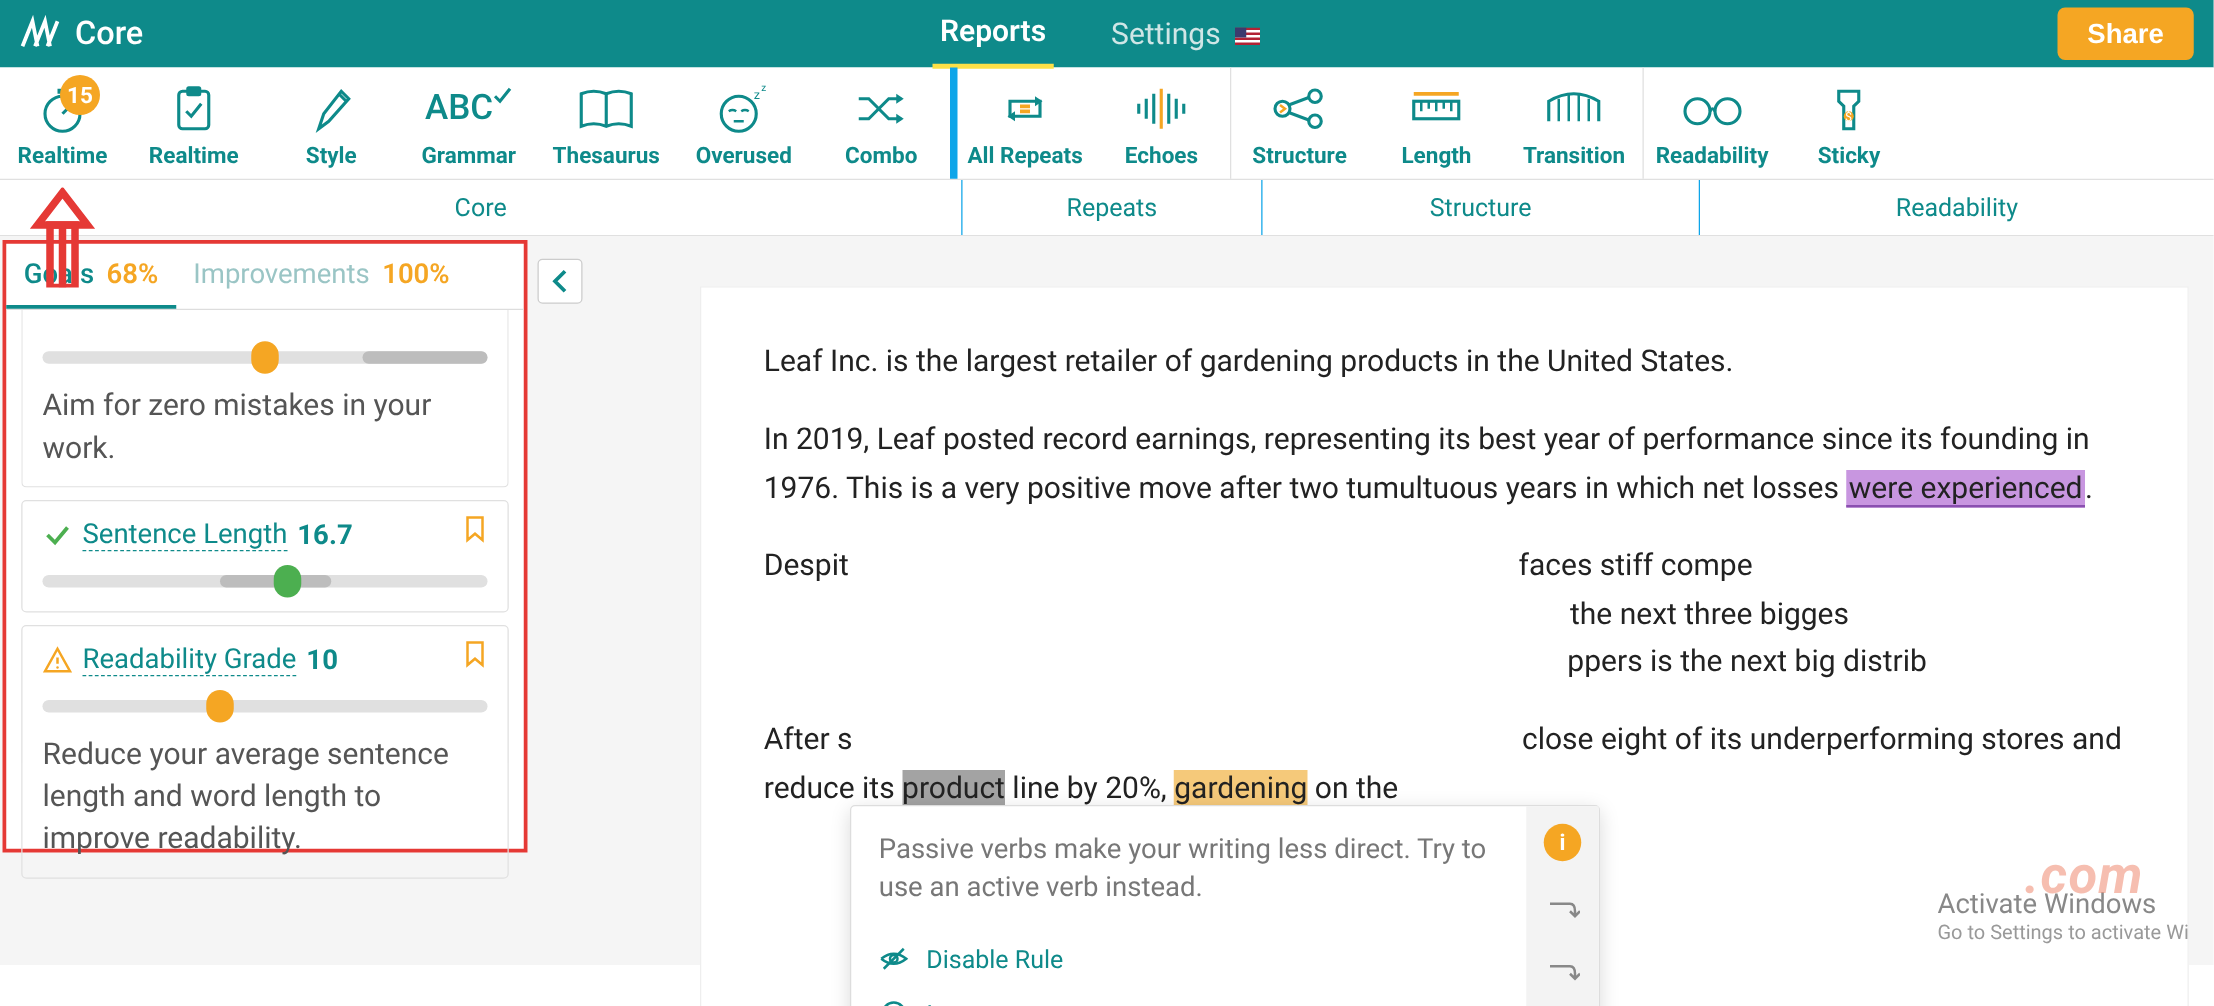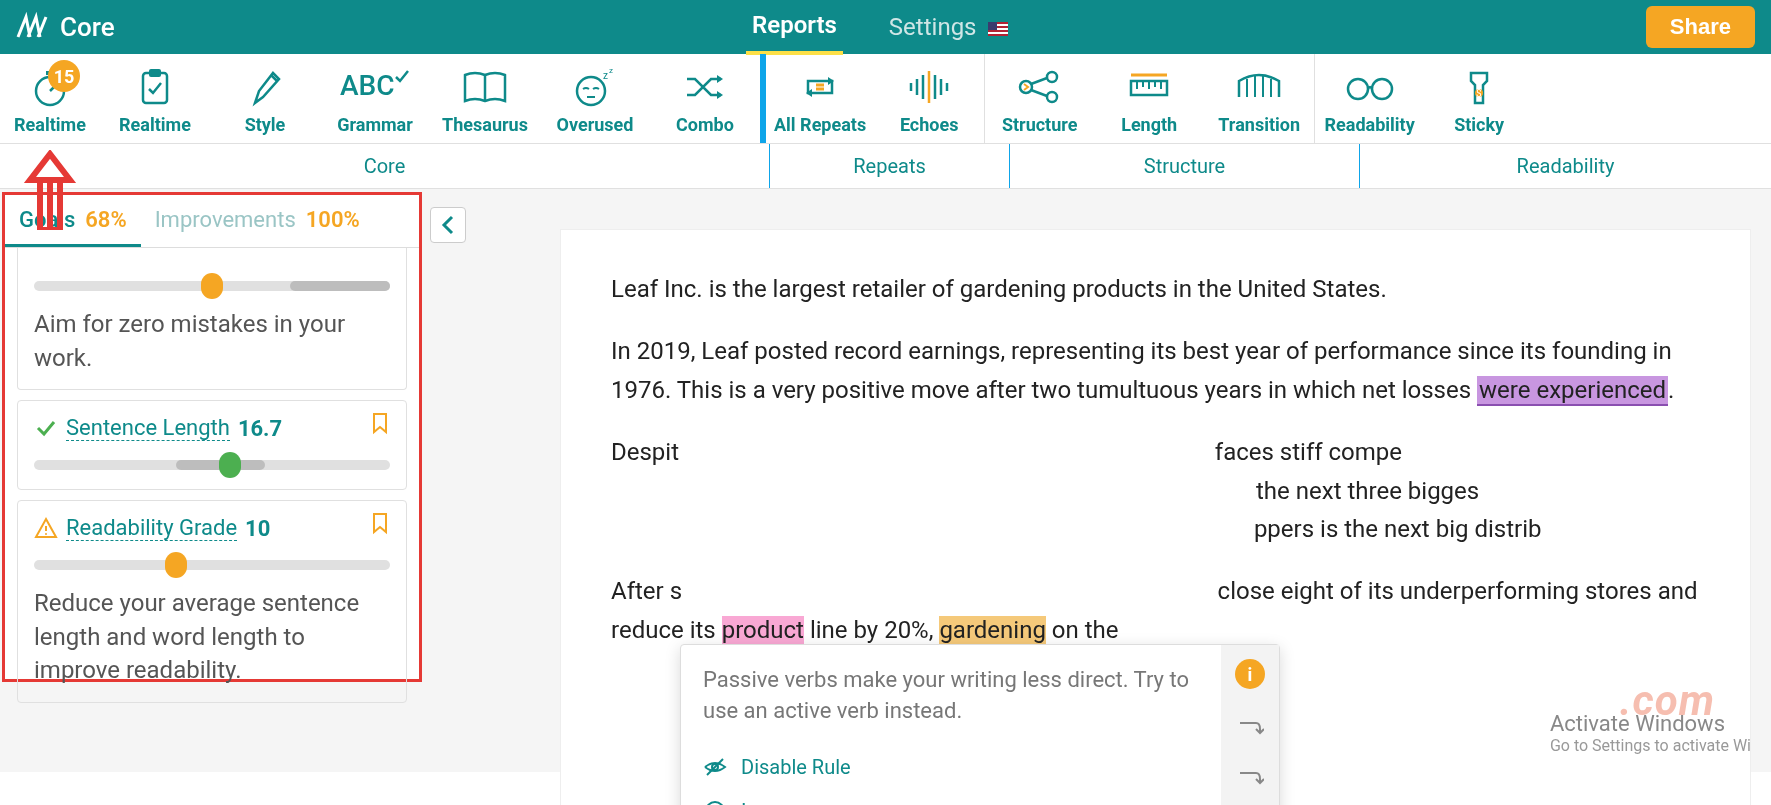--- a/index.html
+++ b/index.html
@@ -56,21 +56,21 @@
   
   .arrow-annot { position: absolute; left: 20px; top: 150px; z-index: 10; }
 
   
   .collapse-btn { position: absolute; left: 430px; top: 18px; width: 36px; height: 36px; border: 1px solid #ccc; border-radius: 4px; background: #fff; display: flex; align-items: center; justify-content: center; color: #0e8a8a; font-size: 22px; cursor: pointer; z-index: 5; }
 
   
   .document { position: absolute; left: 560px; top: 40px; right: 20px; background: #fff; padding: 40px 50px; font-size: 24px; line-height: 1.6; color: #222; height: 600px; border: 1px solid #eee; }
   .document p { margin-bottom: 24px; }
   .highlight { background: #c896e0; border-bottom: 2px solid #8a4fb0; padding: 0 2px; }
-  .hl-red { background: #f9a8d4; }
+  .hl-red { background: #a3a3a3; }
   .hl-orange { background: #f5c97a; }
 
   
   .tooltip-popup { position: absolute; left: 680px; top: 455px; width: 600px; background: #fff; border: 1px solid #ddd; box-shadow: 0 4px 16px rgba(0,0,0,0.15); border-radius: 4px; z-index: 20; display: flex; }
   .tooltip-body { flex: 1; padding: 20px 22px 10px; }
   .tooltip-msg { font-size: 22px; color: #777; line-height: 1.4; margin-bottom: 18px; }
   .tooltip-action { display: flex; align-items: center; gap: 14px; padding: 10px 0; color: #0e8a8a; font-size: 20px; cursor: pointer; }
   .tooltip-side { width: 58px; background: #f3f3f3; display: flex; flex-direction: column; align-items: center; padding: 14px 0; gap: 30px; }
   .info-icon { width: 30px; height: 30px; border-radius: 50%; background: #f5a623; color: #fff; display: flex; align-items: center; justify-content: center; font-weight: 700; font-size: 18px; }
 

